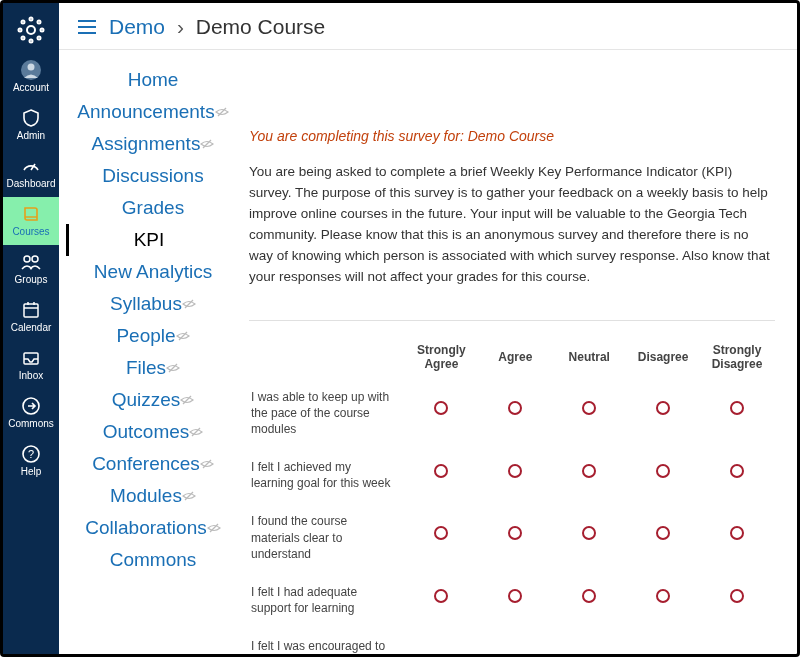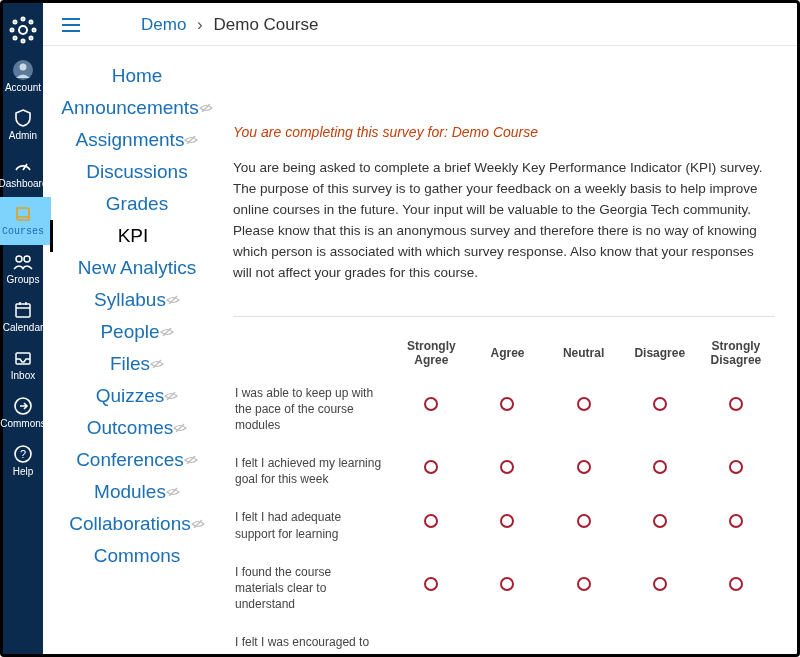--- a/index.html
+++ b/index.html
@@ -1,33 +1,33 @@
 <!DOCTYPE html>
 <html><head>
 <meta charset="utf-8">
 <style>
   * { box-sizing: border-box; margin: 0; padding: 0; }
   html, body { width: 800px; height: 657px; font-family: -apple-system, BlinkMacSystemFont, "Segoe UI", Arial, sans-serif; overflow: hidden; }
   .frame { width: 800px; height: 657px; border: 3px solid #000; border-radius: 4px; display: flex; background: #fff; }
   
   
-  .global-nav { width: 40px; background: #0a2a4e; display: flex; flex-direction: column; align-items: center; padding-top: 6px; }
+  .global-nav { width: 56px; background: #0a2a4e; display: flex; flex-direction: column; align-items: center; padding-top: 6px; }
   .global-nav .logo { width: 30px; height: 30px; margin: 6px 0 8px; display:flex; align-items:center; justify-content:center; }
   .gnav-item { width: 56px; display: flex; flex-direction: column; align-items: center; color: #fff; font-size: 10px; padding: 6px 0 8px; cursor: pointer; }
-  .gnav-item.active { background: #7dd3fc; color: #1a6fb5; font-family: Liberation Mono, monospace; }
+  .gnav-item.active { background: #86efac; color: #1a6fb5; }
   .gnav-item.active .gnav-icon { color: #1a6fb5; }
   .gnav-icon { color: #fff; display:flex; align-items:center; justify-content:center; height: 22px; margin-bottom:2px; }
   .gnav-item.active .gnav-icon svg * { stroke: #e6a01a; }
   .gnav-label { line-height: 1; }
   
   
   .main { flex: 1; display: flex; flex-direction: column; overflow: hidden; }
   .topbar { display: flex; align-items: center; padding: 12px 16px 10px 18px; border-bottom: 1px solid #e5e5e5; }
   .hamburger { color: #1a6fb5; margin-right: 12px; cursor:pointer; }
-  .crumb { font-size: 17px; margin-left: 48px; }
+  .crumb { font-size: 21px; }
   .crumb-link { color: #1a6fb5; cursor:pointer; }
   .crumb-sep { color: #555; padding: 0 6px; }
   .crumb-current { color: #333; }
   
   .body { flex:1; display:flex; overflow:hidden; }
   
   
   .course-nav { width: 180px; padding: 14px 10px 0 18px; }
   .course-nav ul { list-style: none; }
   .course-nav li { padding: 5px 0; font-size: 19px; display:flex; align-items:center; justify-content:center; cursor:pointer; }
@@ -326,29 +326,29 @@
               </tr>
               <tr>
                 <td class="stem">I felt I achieved my learning goal for this week</td>
                 <td class="opt"><span class="radio"></span></td>
                 <td class="opt"><span class="radio"></span></td>
                 <td class="opt"><span class="radio"></span></td>
                 <td class="opt"><span class="radio"></span></td>
                 <td class="opt"><span class="radio"></span></td>
               </tr>
               <tr>
+                <td class="stem">I found the course materials clear to understand</td>
+                <td class="opt"><span class="radio"></span></td>
+                <td class="opt"><span class="radio"></span></td>
+                <td class="opt"><span class="radio"></span></td>
+                <td class="opt"><span class="radio"></span></td>
+                <td class="opt"><span class="radio"></span></td>
+              </tr>
+              <tr>
                 <td class="stem">I felt I had adequate support for learning</td>
-                <td class="opt"><span class="radio"></span></td>
-                <td class="opt"><span class="radio"></span></td>
-                <td class="opt"><span class="radio"></span></td>
-                <td class="opt"><span class="radio"></span></td>
-                <td class="opt"><span class="radio"></span></td>
-              </tr>
-              <tr>
-                <td class="stem">I found the course materials clear to understand</td>
                 <td class="opt"><span class="radio"></span></td>
                 <td class="opt"><span class="radio"></span></td>
                 <td class="opt"><span class="radio"></span></td>
                 <td class="opt"><span class="radio"></span></td>
                 <td class="opt"><span class="radio"></span></td>
               </tr>
               <tr>
                 <td class="stem">I felt I was encouraged to participate or ask questions</td>
                 <td class="opt"></td>
                 <td class="opt"></td>

